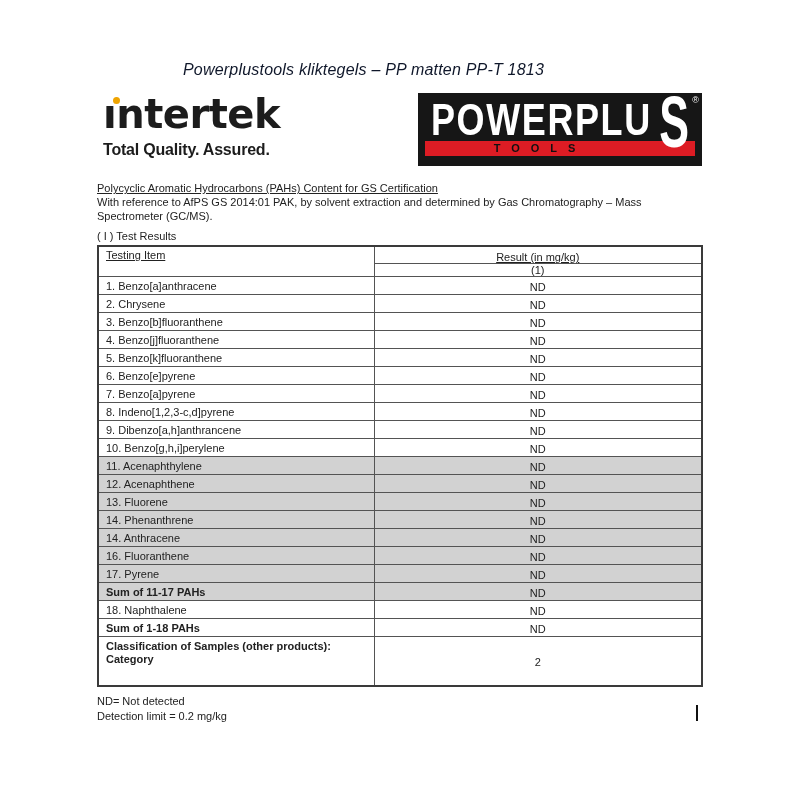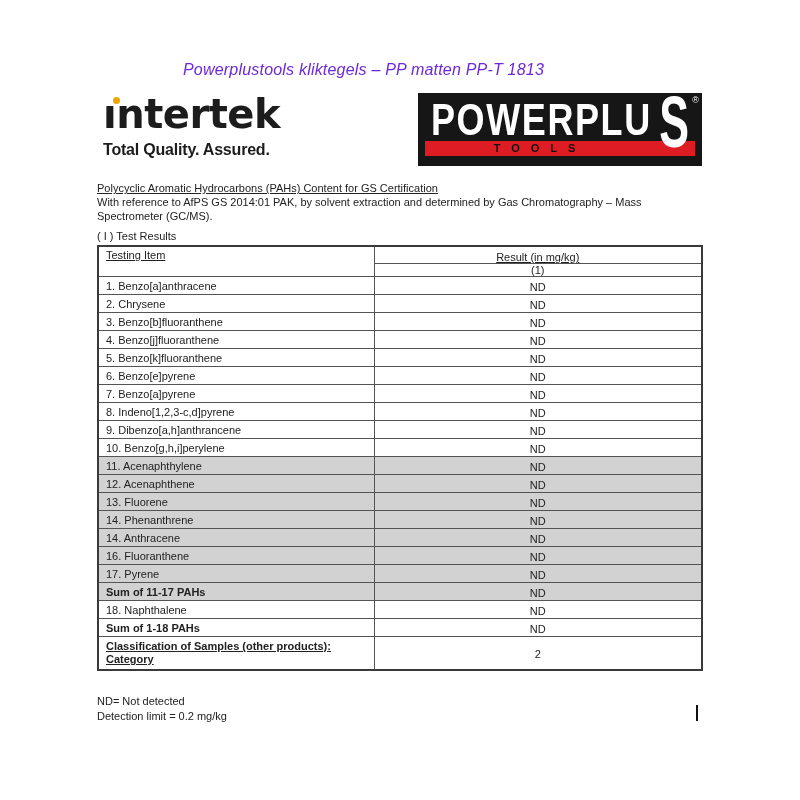--- a/index.html
+++ b/index.html
@@ -16,21 +16,21 @@
     font-family: "Liberation Sans", sans-serif;
     color: var(--ink);
     position: relative;
     overflow: hidden;
   }
   .abs { position: absolute; }
 
   
   .doc-title {
     left: 183px; top: 61px;
-    font-size: 16px; font-style: italic; color: #6d28d9;
+    font-size: 16px; font-style: italic; color: #0f172a;
     letter-spacing: 0.2px;
   }
 
   
   .itk { left: 103px; top: 90px; width: 200px; }
   .itk-word {
     position: relative;
     font-family: "DejaVu Sans", sans-serif;
     font-weight: bold; font-size: 40px; letter-spacing: -0.5px;
     color: #1c1c1c; line-height: 48px;
@@ -107,21 +107,21 @@
   .th-sub { height: 13px; text-align: center; line-height: 12px; }
   .u { text-decoration: underline; }
   tbody td { height: 18px; line-height: 12px; }
   tbody td:first-child {
     text-align: left; padding: 2px 4px 2px 7px; white-space: pre-line;
   }
   tbody td:last-child { text-align: center; padding-top: 2px; }
   tr.shaded td { background: var(--shaded); }
   tr.bold td:first-child { font-weight: bold; }
   tr.multiline td { height: auto; line-height: 13px; }
-  tr.multiline td:first-child { padding: 3px 4px 3px 7px; text-decoration: underline; }
+  tr.multiline td:first-child { padding: 3px 4px 19px 7px; }
 
   
   .footnotes { left: 97px; top: 694px; font-size: 11px; line-height: 15px; }
 
   
   .cursor-mark {
     left: 696px; top: 705px; width: 2px; height: 16px;
     background: #111111;
   }
 </style>

